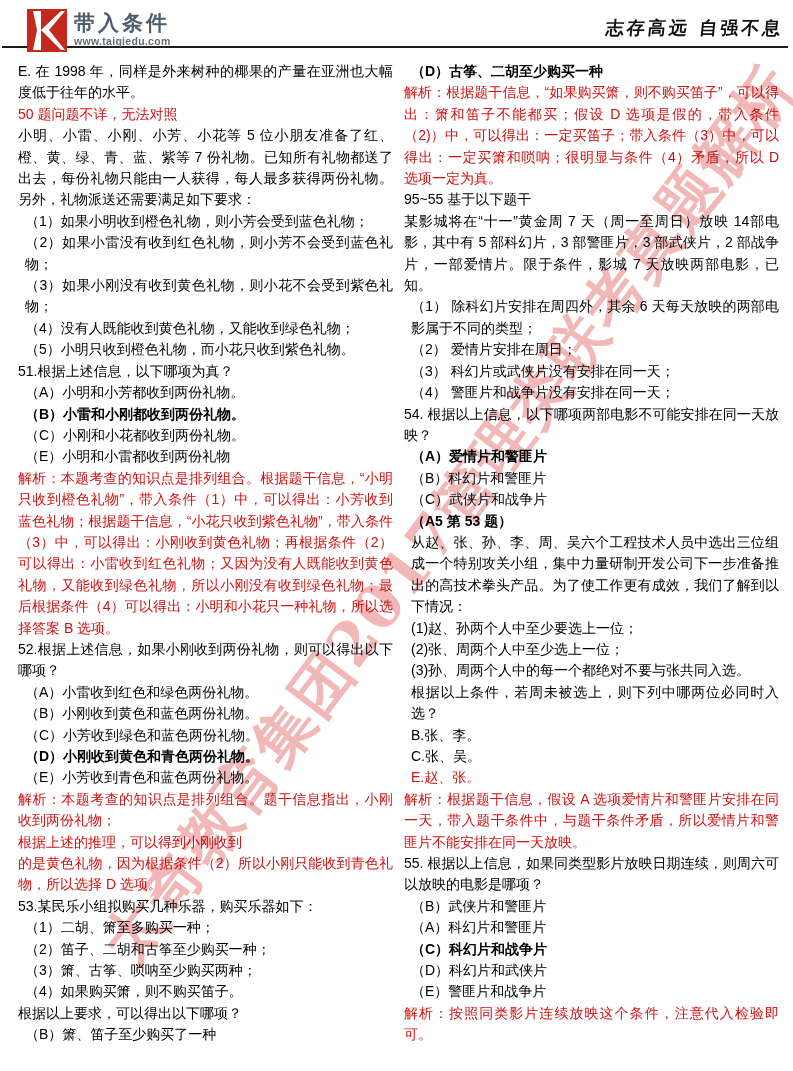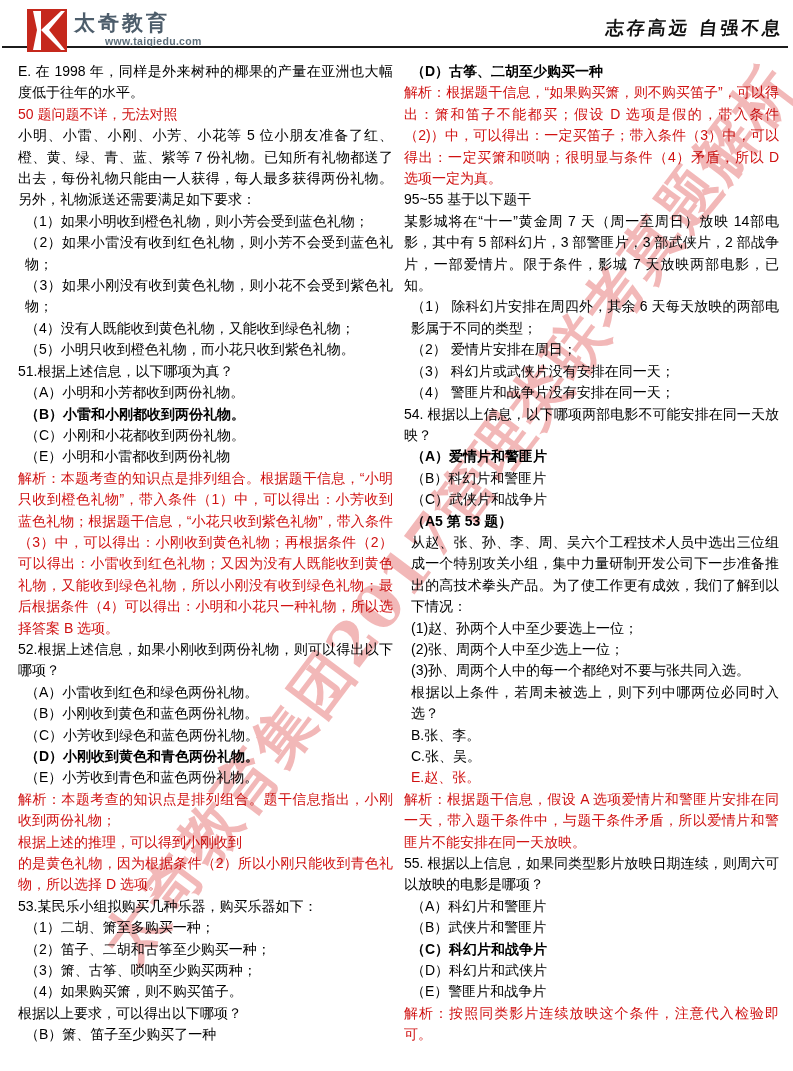--- a/index.html
+++ b/index.html
@@ -8,21 +8,21 @@
     background:#ffffff;color:#000;
     font-family:"Liberation Sans","DejaVu Sans",sans-serif;
   }
   
   .header{position:relative;height:52px;}
   .header-rule{position:absolute;left:2px;right:5px;top:46px;height:2px;background:#1c1c1c;}
   .brand{position:absolute;left:27px;top:9px;display:flex;align-items:flex-start;gap:7px;z-index:2;}
   .logo-square{width:40px;height:43px;display:block;}
   .brand-text{display:flex;flex-direction:column;justify-content:flex-start;padding-top:2px;}
   .brand-name{font-size:21px;font-weight:700;color:#4d5d6b;letter-spacing:3px;line-height:24px;}
-  .brand-site{font-size:10.5px;font-weight:700;color:#5d6e7a;letter-spacing:.3px;line-height:13px;margin-left:31px;}
+  .brand-site{font-size:10.5px;font-weight:700;color:#5d6e7a;letter-spacing:.3px;line-height:13px;}
   .slogan{
     position:absolute;right:10px;top:16px;z-index:2;
     font-family:"DejaVu Serif","Liberation Serif",serif;
     font-weight:900;font-size:18px;letter-spacing:3px;color:#101010;
     transform:skewX(-6deg);
   }
   
   .watermark{
     position:absolute;top:515px;left:450px;z-index:3;pointer-events:none;
     transform:translate(-50%,-50%) rotate(-53deg);
@@ -43,21 +43,21 @@
 
 <div class="header">
   <div class="header-rule"></div>
   <div class="brand">
     <svg class="logo-square" viewBox="0 0 40 43" aria-hidden="true">
       <rect x="0" y="0" width="40" height="43" fill="#c5281c"></rect>
       <polygon points="6,2 14,2 14,41 6,41 10,21" fill="#ffffff"></polygon>
       <polygon points="14,21 34,2 38,2 22,21 38,41 34,41" fill="#ffffff"></polygon>
     </svg>
     <div class="brand-text">
-      <span class="brand-name">太奇教育</span>
+      <span class="brand-name">带入条件</span>
       <span class="brand-site">www.taiqiedu.com</span>
     </div>
   </div>
   <div class="slogan">志存高远 自强不息</div>
 </div>
 
 <div class="watermark">太奇教育集团2017管理类联考真题解析</div>
 
 <div class="columns">
   <section class="col">
@@ -109,20 +109,20 @@
       <p class="ind">从赵、张、孙、李、周、吴六个工程技术人员中选出三位组成一个特别攻关小组，集中力量研制开发公司下一步准备推出的高技术拳头产品。为了使工作更有成效，我们了解到以下情况：</p>
       <p class="ind">(1)赵、孙两个人中至少要选上一位；</p>
       <p class="ind">(2)张、周两个人中至少选上一位；</p>
       <p class="ind">(3)孙、周两个人中的每一个都绝对不要与张共同入选。</p>
       <p class="ind">根据以上条件，若周未被选上，则下列中哪两位必同时入选？</p>
       <p class="ind">B.张、李。</p>
       <p class="ind">C.张、吴。</p>
       <p class="red ind">E.赵、张。</p>
       <p class="red ">解析：根据题干信息，假设 A 选项爱情片和警匪片安排在同一天，带入题干条件中，与题干条件矛盾，所以爱情片和警匪片不能安排在同一天放映。</p>
       <p class="">55. 根据以上信息，如果同类型影片放映日期连续，则周六可以放映的电影是哪项？</p>
+      <p class="ind">（B）武侠片和警匪片</p>
       <p class="ind">（A）科幻片和警匪片</p>
-      <p class="ind">（B）武侠片和警匪片</p>
       <p class="bold ind">（C）科幻片和战争片</p>
       <p class="ind">（D）科幻片和武侠片</p>
       <p class="ind">（E）警匪片和战争片</p>
       <p class="red ">解析：按照同类影片连续放映这个条件，注意代入检验即可。</p>
     </section>
 </div>
 
 </body></html>

